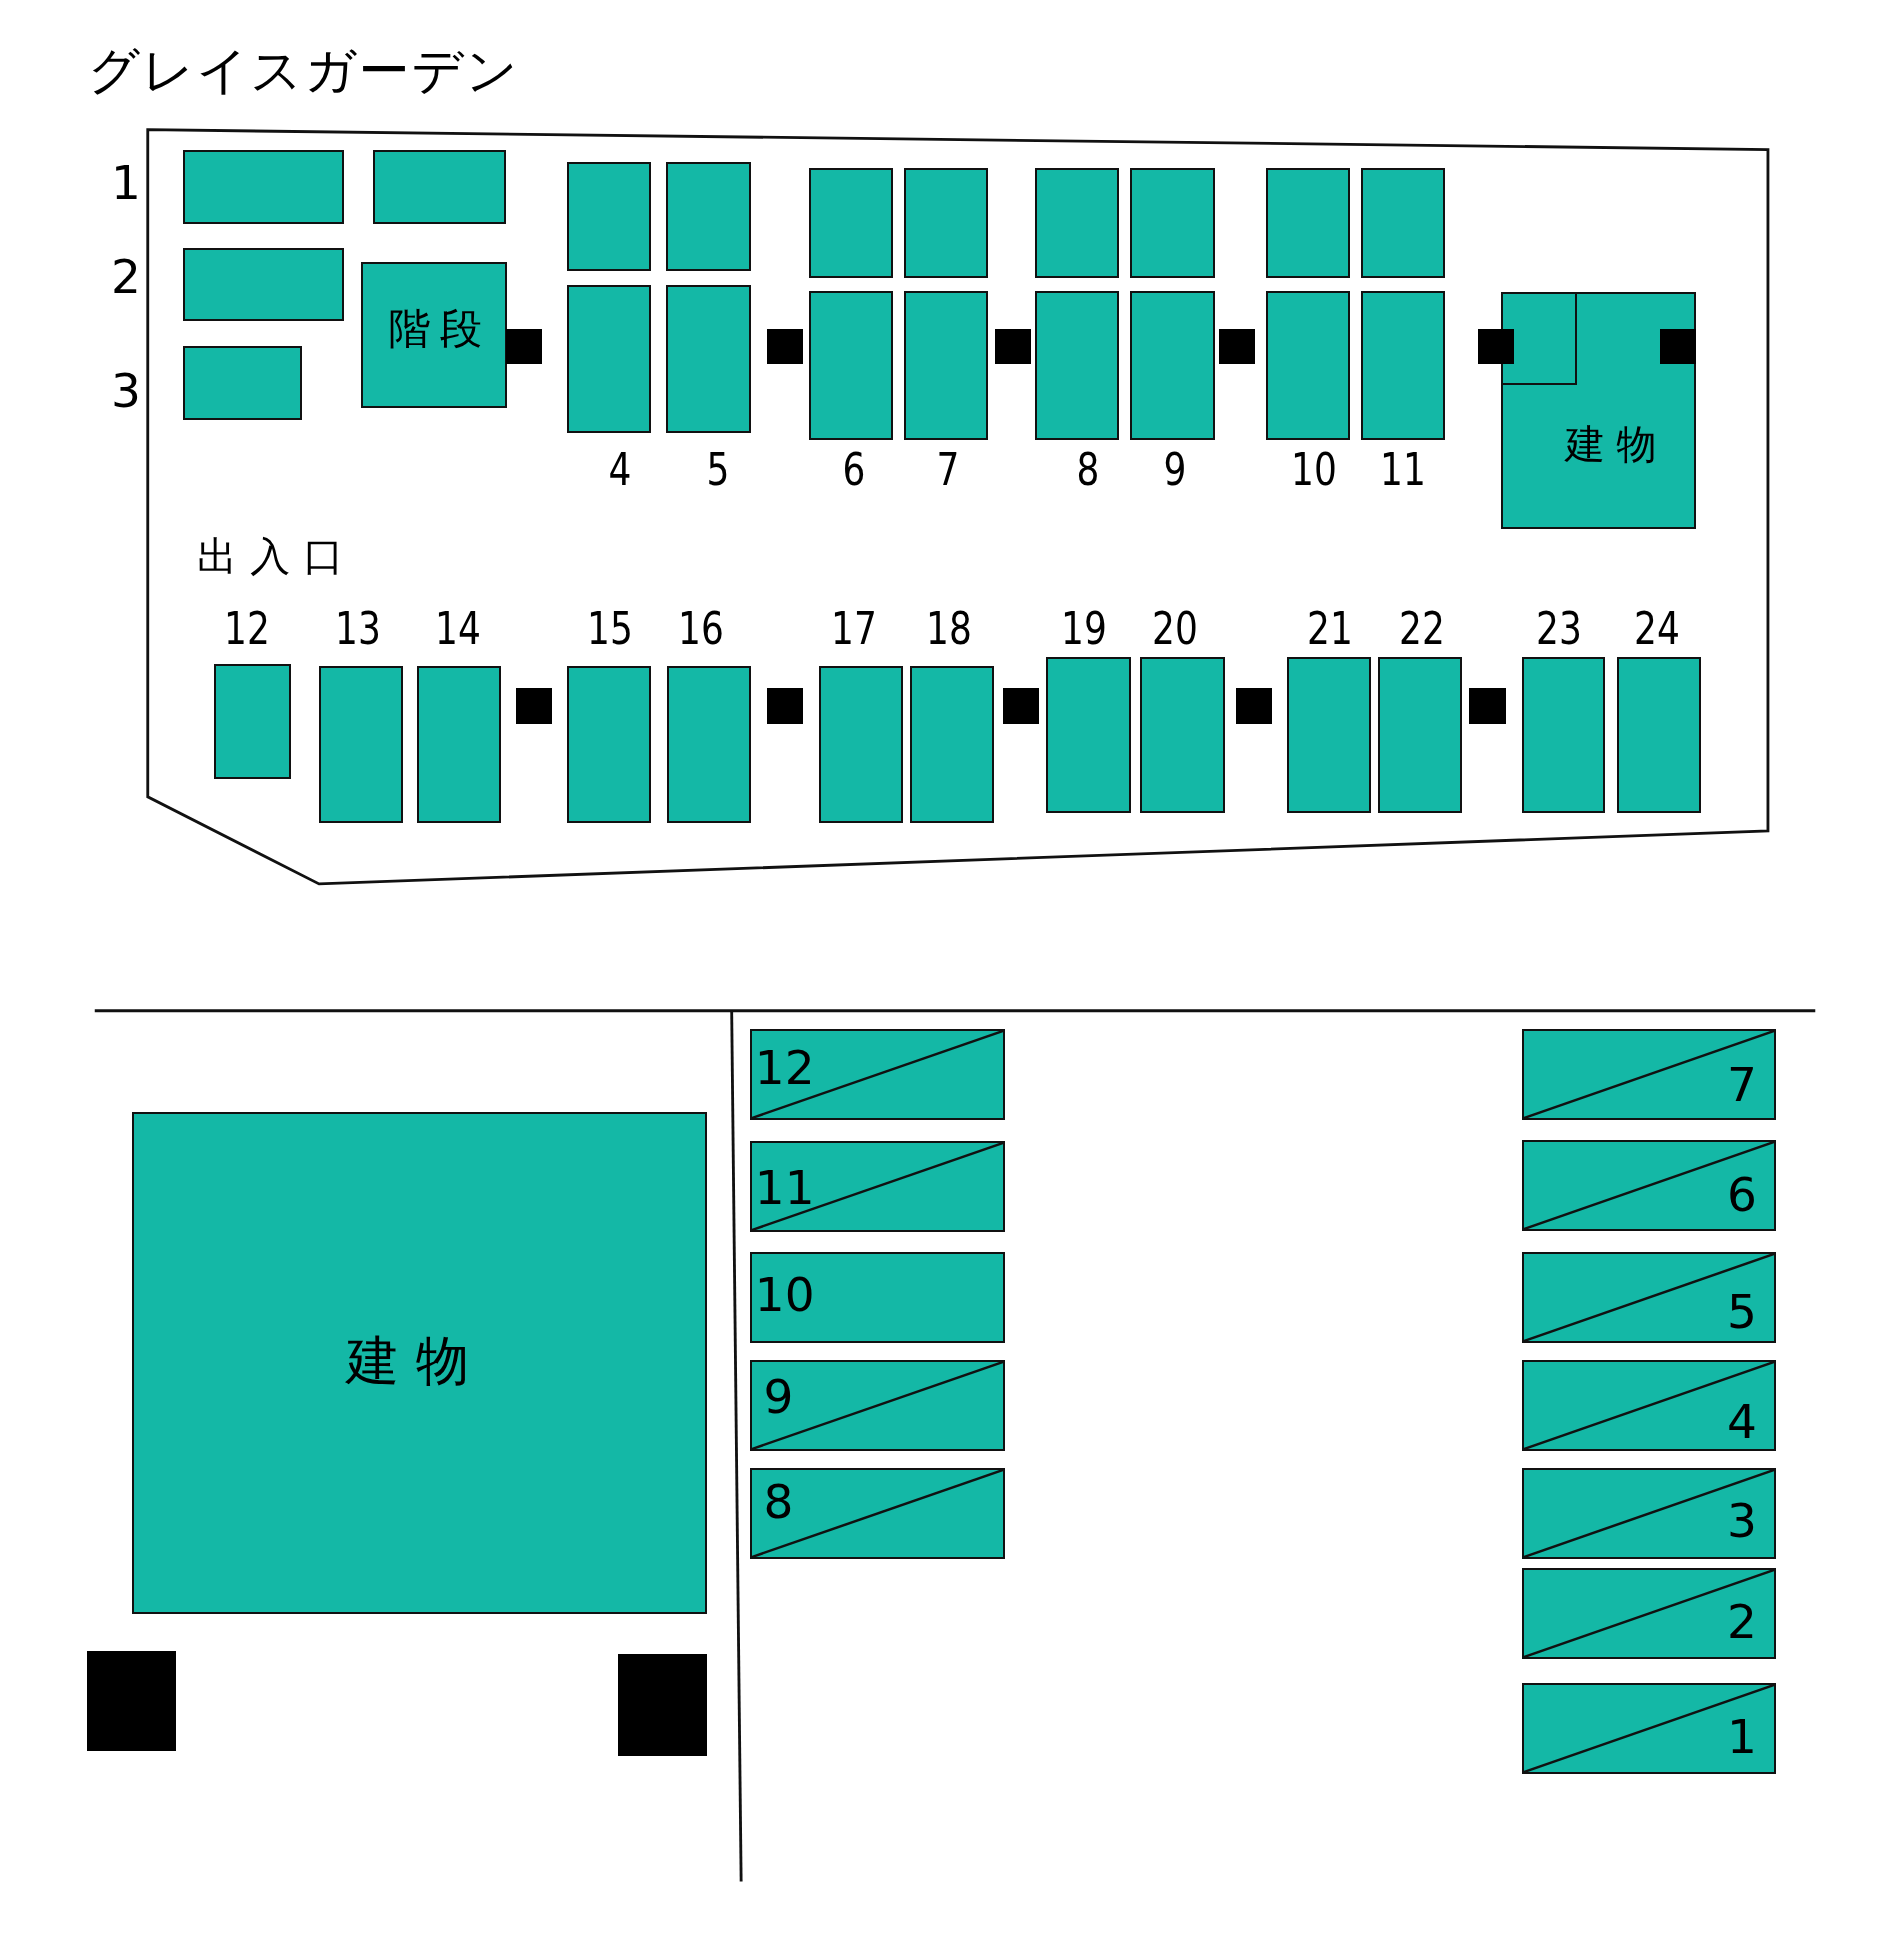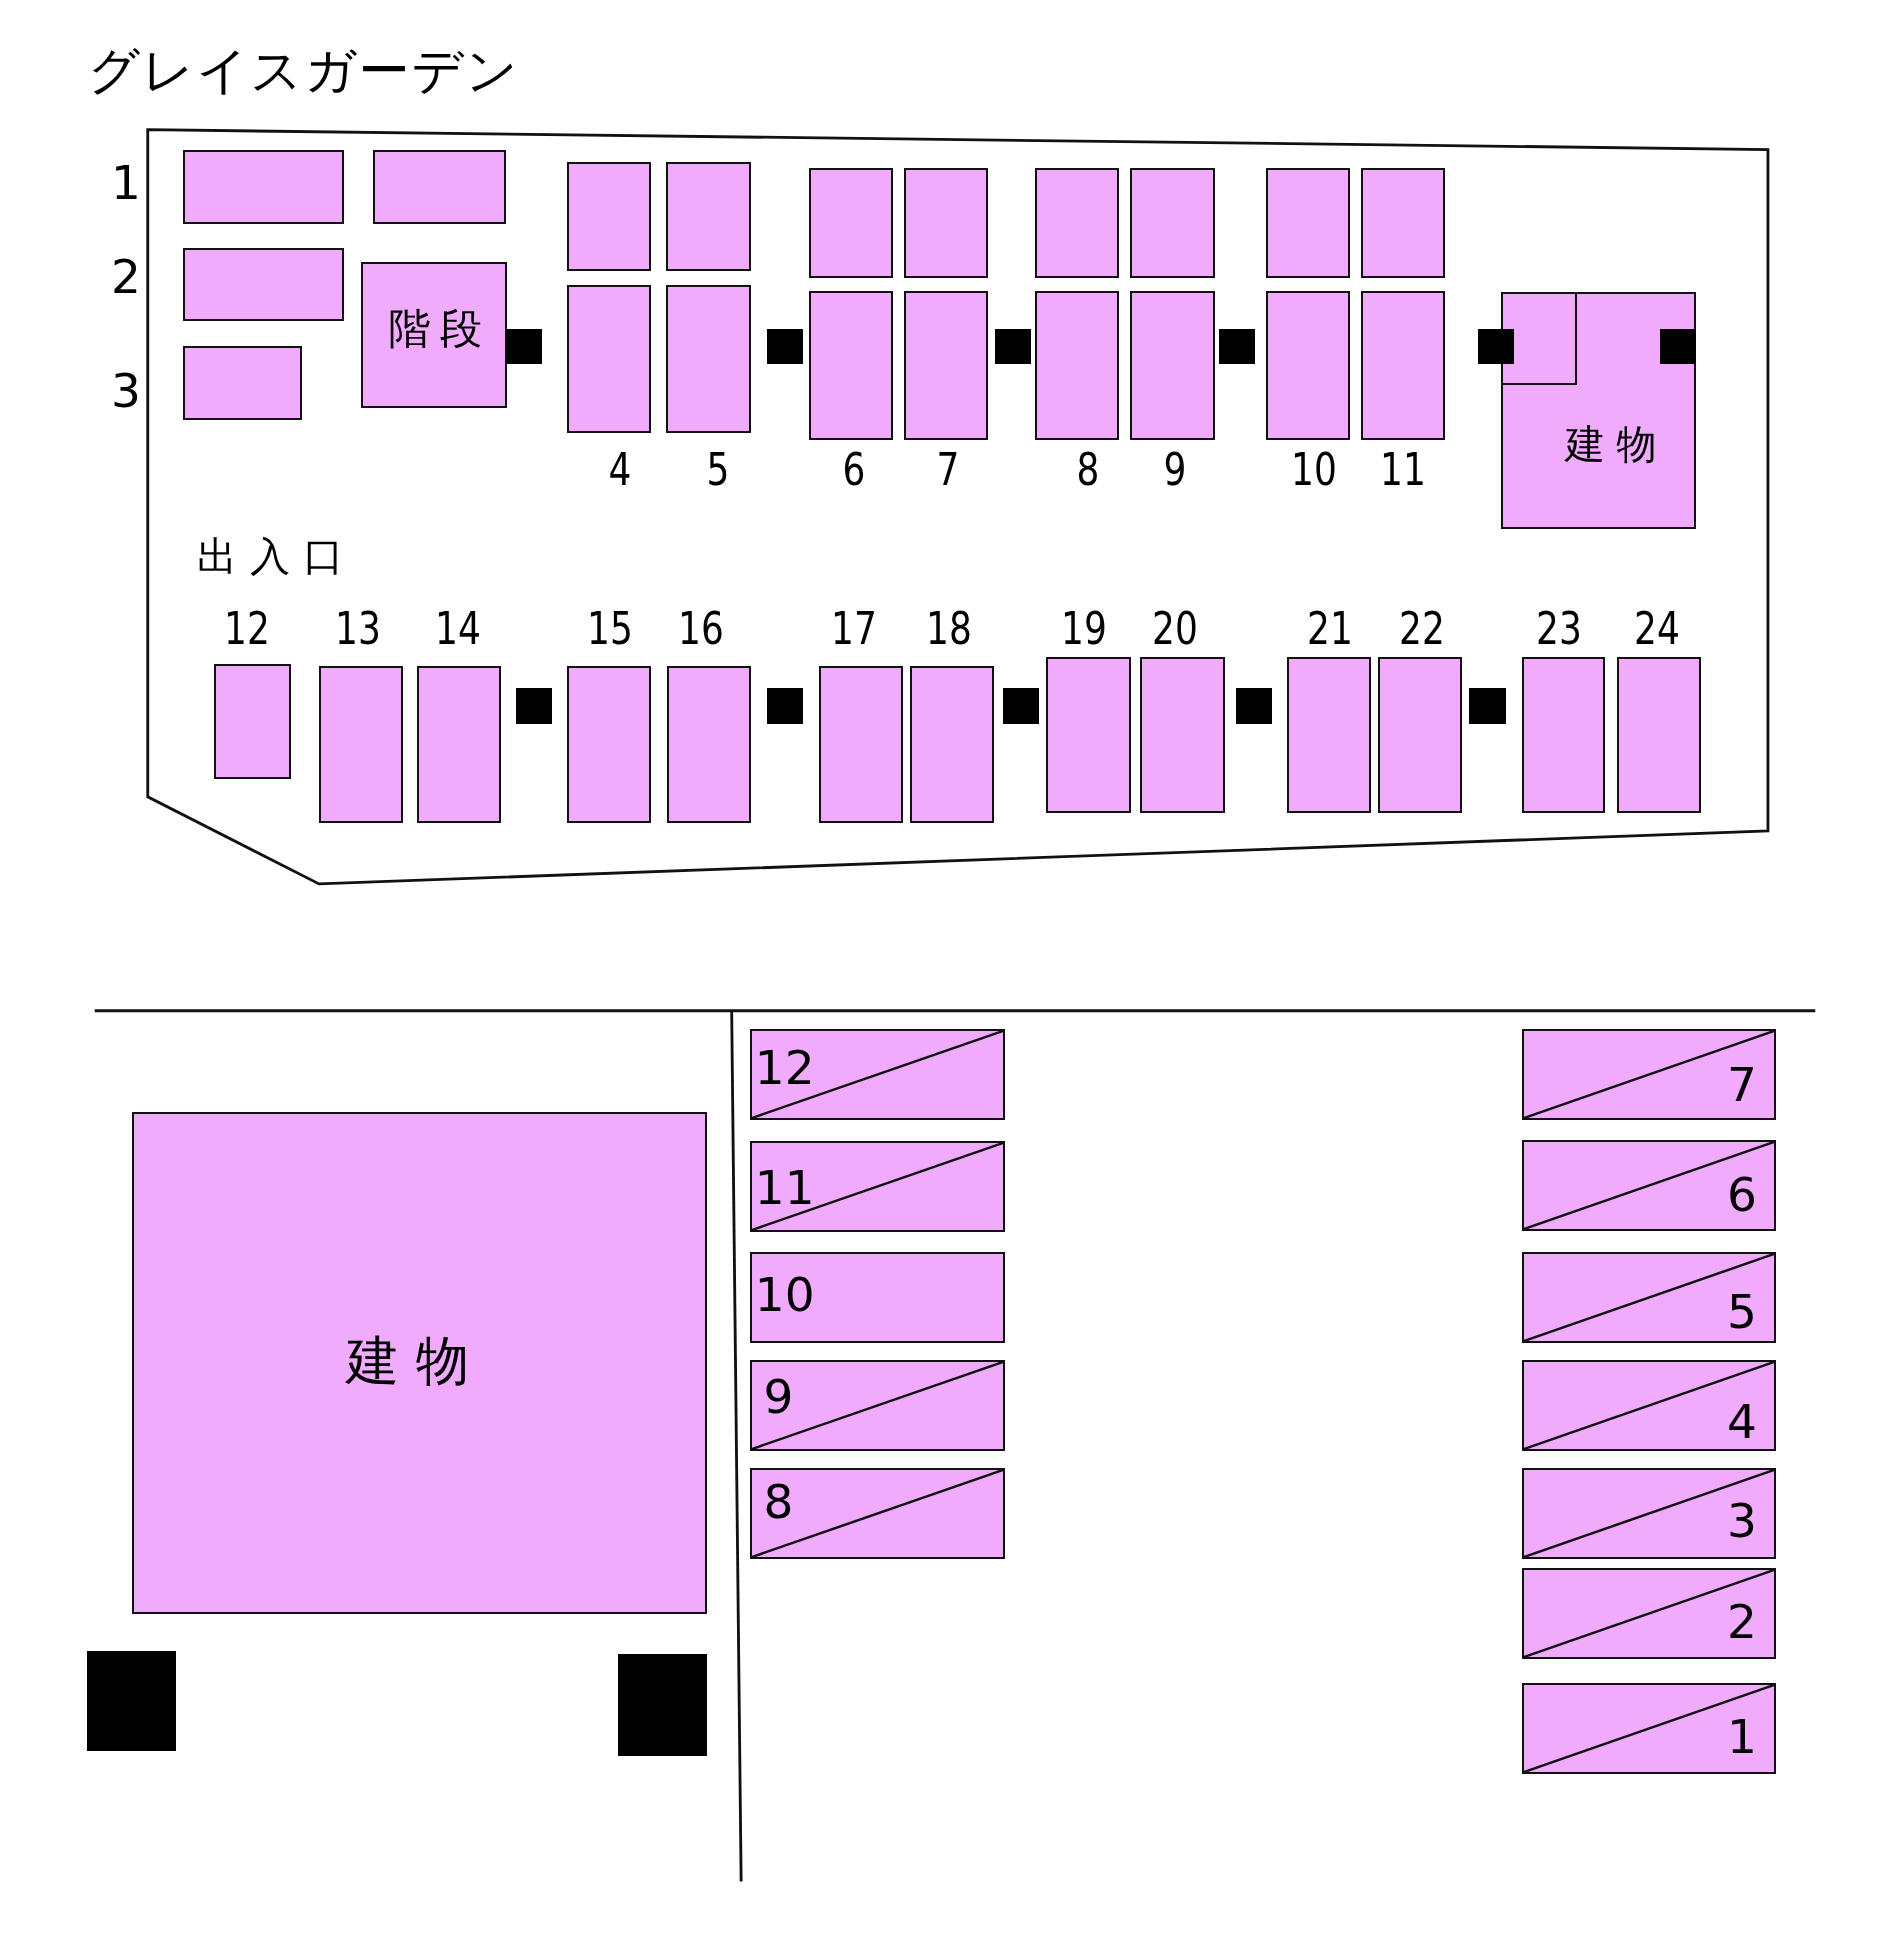--- a/index.html
+++ b/index.html
@@ -1,19 +1,19 @@
 <!DOCTYPE html>
 <html style="font-size:15px"><head>
 <meta charset="utf-8">
 <style>
   html, body { margin:0; padding:0; background:#ffffff; }
   body { width:1893px; height:1959px; position:relative; overflow:hidden;
          font-family:"DejaVu Sans", sans-serif; color:#000; }
   .abs { position:absolute; }
-  .box { position:absolute; border:2.8px solid #111; box-sizing:border-box; background:#f0abfc;text-decoration:underline; }
+  .box { position:absolute; border:2.8px solid #111; box-sizing:border-box; background:#14b8a6;text-decoration:underline; }
   .thin { border-width:2.4px; }
   .blk { position:absolute; background:#000; }
   .num { position:absolute; font-size:45px; line-height:1; white-space:nowrap;
          transform:scaleX(0.8); transform-origin:center top; text-align:center; width:114px; }
   .rowlabel { position:absolute; font-size:47px; line-height:1; width:38px; text-align:center; }
   .jp { position:absolute; line-height:1; white-space:nowrap; }
   .bnum { position:absolute; font-size:47px; line-height:1; }
   svg.overlay { position:absolute; left:0; top:0; }
   .slot svg { position:absolute; left:0; top:0; width:100%; height:100%; }
 </style>

